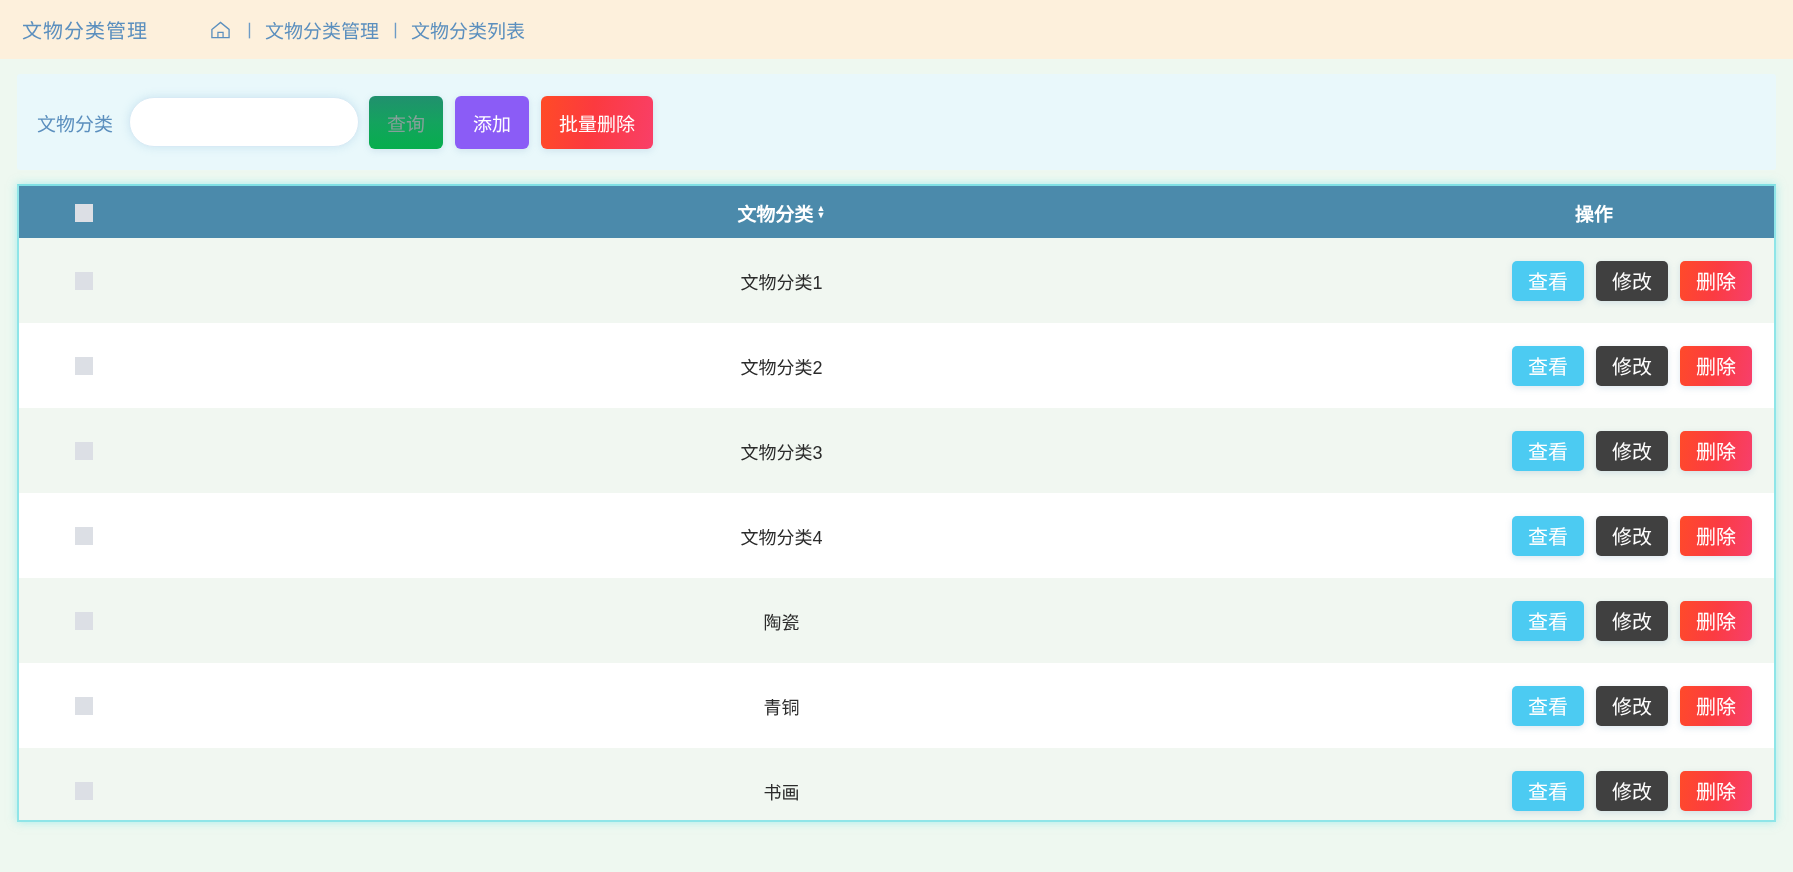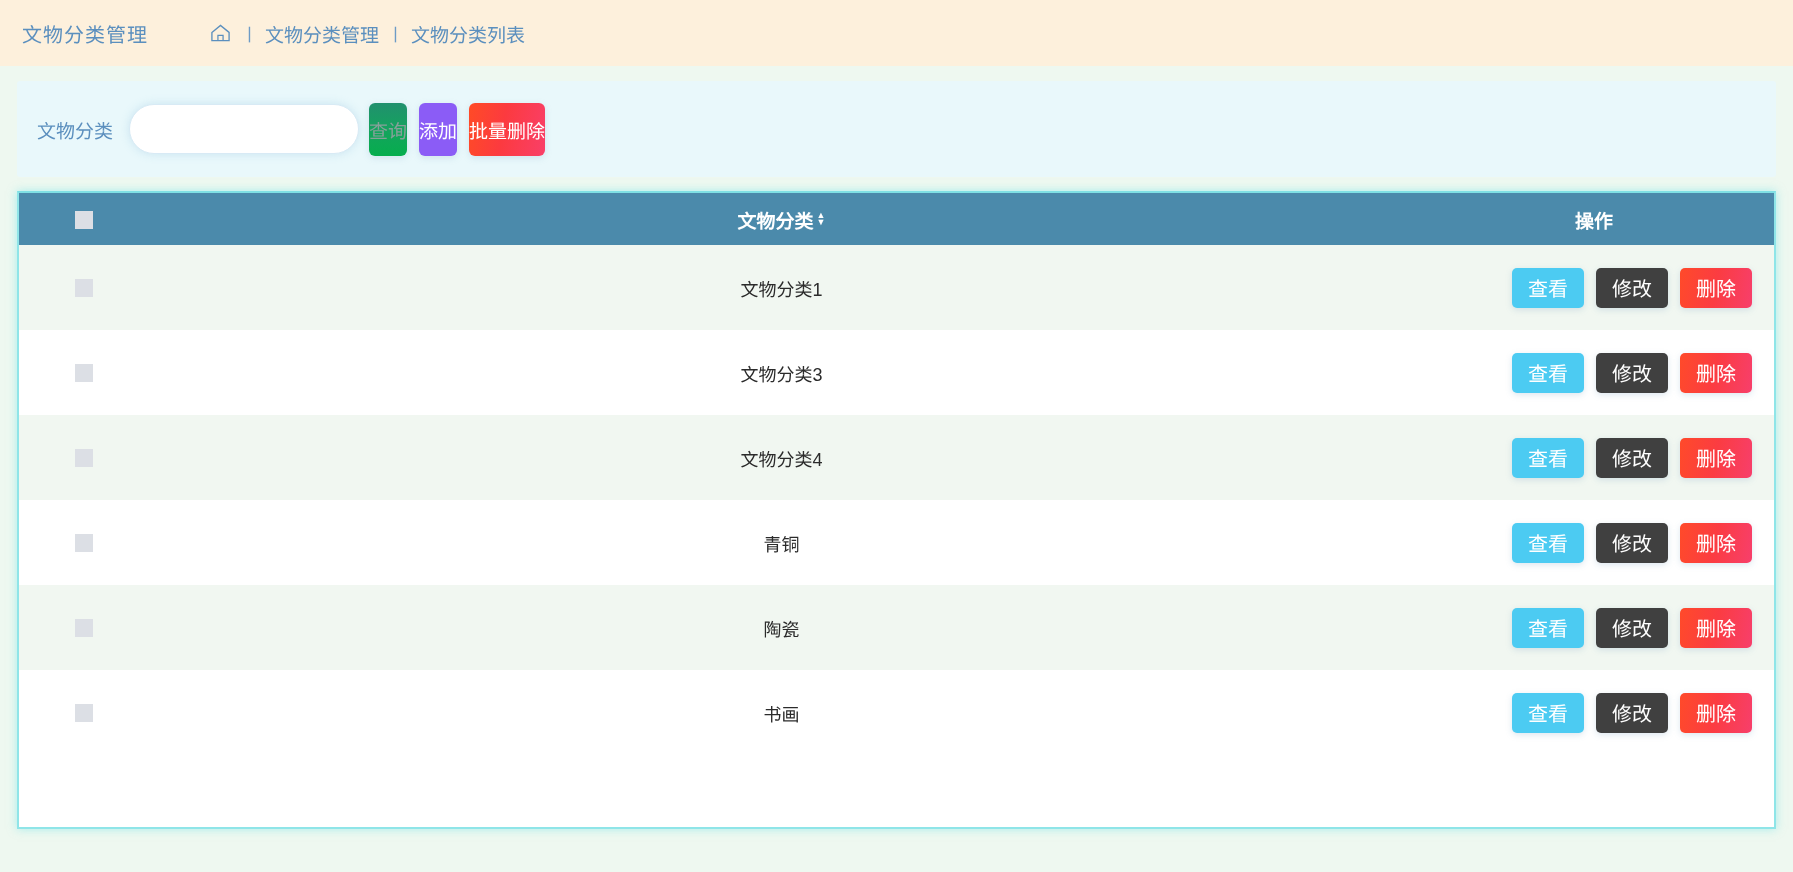--- a/index.html
+++ b/index.html
@@ -11,21 +11,21 @@
     width: 1793px;
     height: 872px;
     background: #eef8f0;
     font-family: "Liberation Sans", "DejaVu Sans", sans-serif;
     overflow: hidden;
     -webkit-font-smoothing: antialiased;
   }
 
   
   .topbar {
-    height: 66px;
+    height: 59px;
     background: #fdf0dc;
     display: flex;
     align-items: center;
     box-sizing: border-box;
     padding-left: 22px;
   }
   .topbar-title {
     font-size: 20px;
     color: #5b8fbe;
     letter-spacing: 1px;
@@ -83,21 +83,21 @@
     box-sizing: border-box;
   }
   .tb-btn {
     border: none;
     outline: none;
     cursor: pointer;
     border-radius: 6px;
     font-size: 19px;
     color: #ffffff;
     height: 53px;
-    padding: 0 0;
+    padding: 0 18px;
     margin-left: 12px;
     white-space: nowrap;
     font-family: inherit;
     box-shadow: 0 2px 7px rgba(120,160,190,0.22);
   }
   .btn-query {
     background: linear-gradient(180deg, #21906e 0%, #14a35e 50%, #06ae4d 100%);
     color: #86a09a;
     margin-left: 10px;
   }
@@ -263,20 +263,31 @@
           <td>
             <div class="actions">
               <button class="act-btn act-view">查看</button>
               <button class="act-btn act-edit">修改</button>
               <button class="act-btn act-del">删除</button>
             </div>
           </td>
         </tr>
         <tr>
           <td><span class="cbx"></span></td>
+          <td>文物分类2</td>
+          <td>
+            <div class="actions">
+              <button class="act-btn act-view">查看</button>
+              <button class="act-btn act-edit">修改</button>
+              <button class="act-btn act-del">删除</button>
+            </div>
+          </td>
+        </tr>
+        <tr>
+          <td><span class="cbx"></span></td>
           <td>文物分类3</td>
           <td>
             <div class="actions">
               <button class="act-btn act-view">查看</button>
               <button class="act-btn act-edit">修改</button>
               <button class="act-btn act-del">删除</button>
             </div>
           </td>
         </tr>
         <tr>
@@ -285,32 +296,32 @@
           <td>
             <div class="actions">
               <button class="act-btn act-view">查看</button>
               <button class="act-btn act-edit">修改</button>
               <button class="act-btn act-del">删除</button>
             </div>
           </td>
         </tr>
         <tr>
           <td><span class="cbx"></span></td>
+          <td>陶瓷</td>
+          <td>
+            <div class="actions">
+              <button class="act-btn act-view">查看</button>
+              <button class="act-btn act-edit">修改</button>
+              <button class="act-btn act-del">删除</button>
+            </div>
+          </td>
+        </tr>
+        <tr>
+          <td><span class="cbx"></span></td>
           <td>青铜</td>
-          <td>
-            <div class="actions">
-              <button class="act-btn act-view">查看</button>
-              <button class="act-btn act-edit">修改</button>
-              <button class="act-btn act-del">删除</button>
-            </div>
-          </td>
-        </tr>
-        <tr>
-          <td><span class="cbx"></span></td>
-          <td>陶瓷</td>
           <td>
             <div class="actions">
               <button class="act-btn act-view">查看</button>
               <button class="act-btn act-edit">修改</button>
               <button class="act-btn act-del">删除</button>
             </div>
           </td>
         </tr>
         <tr>
           <td><span class="cbx"></span></td>

